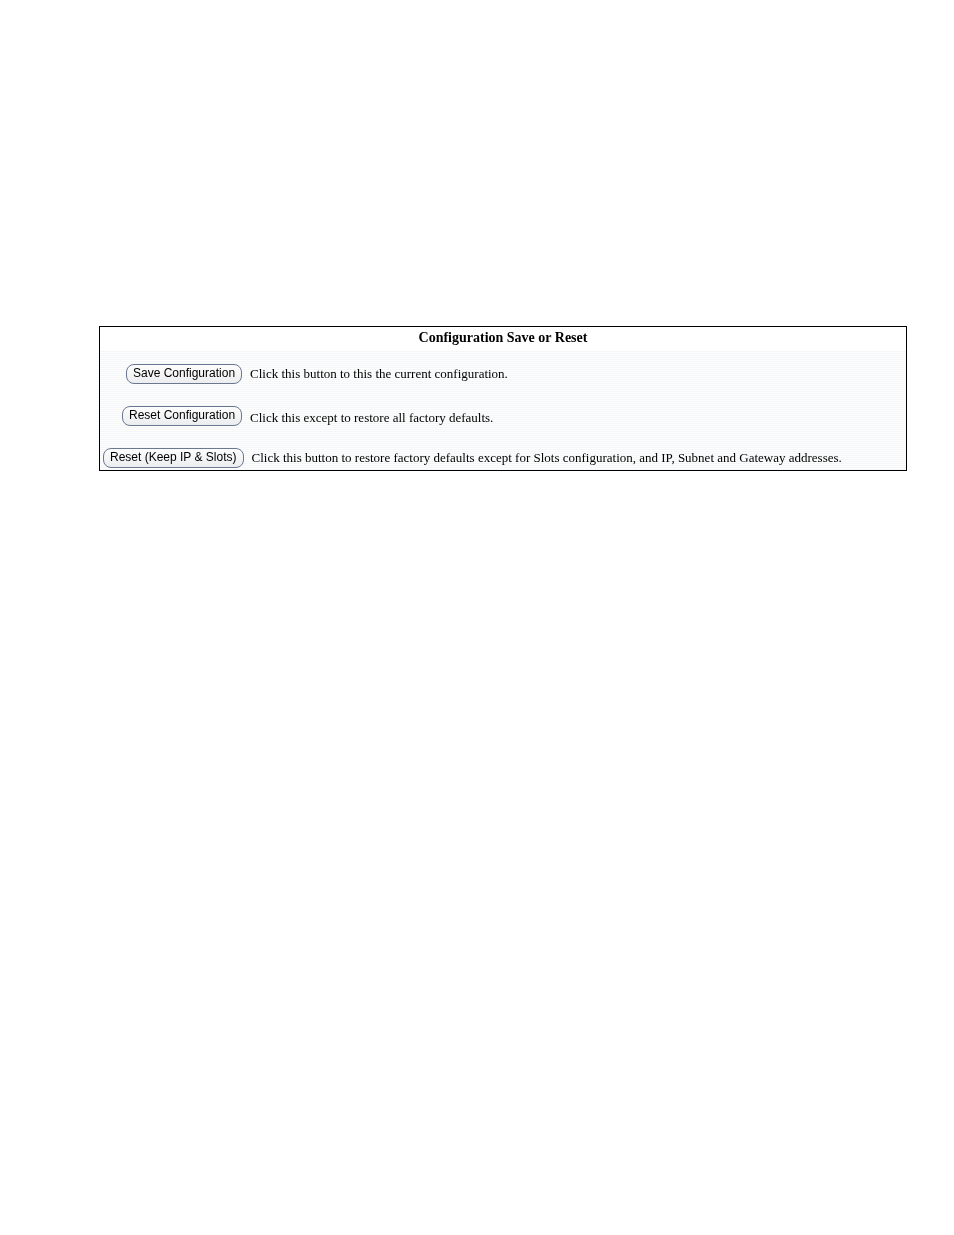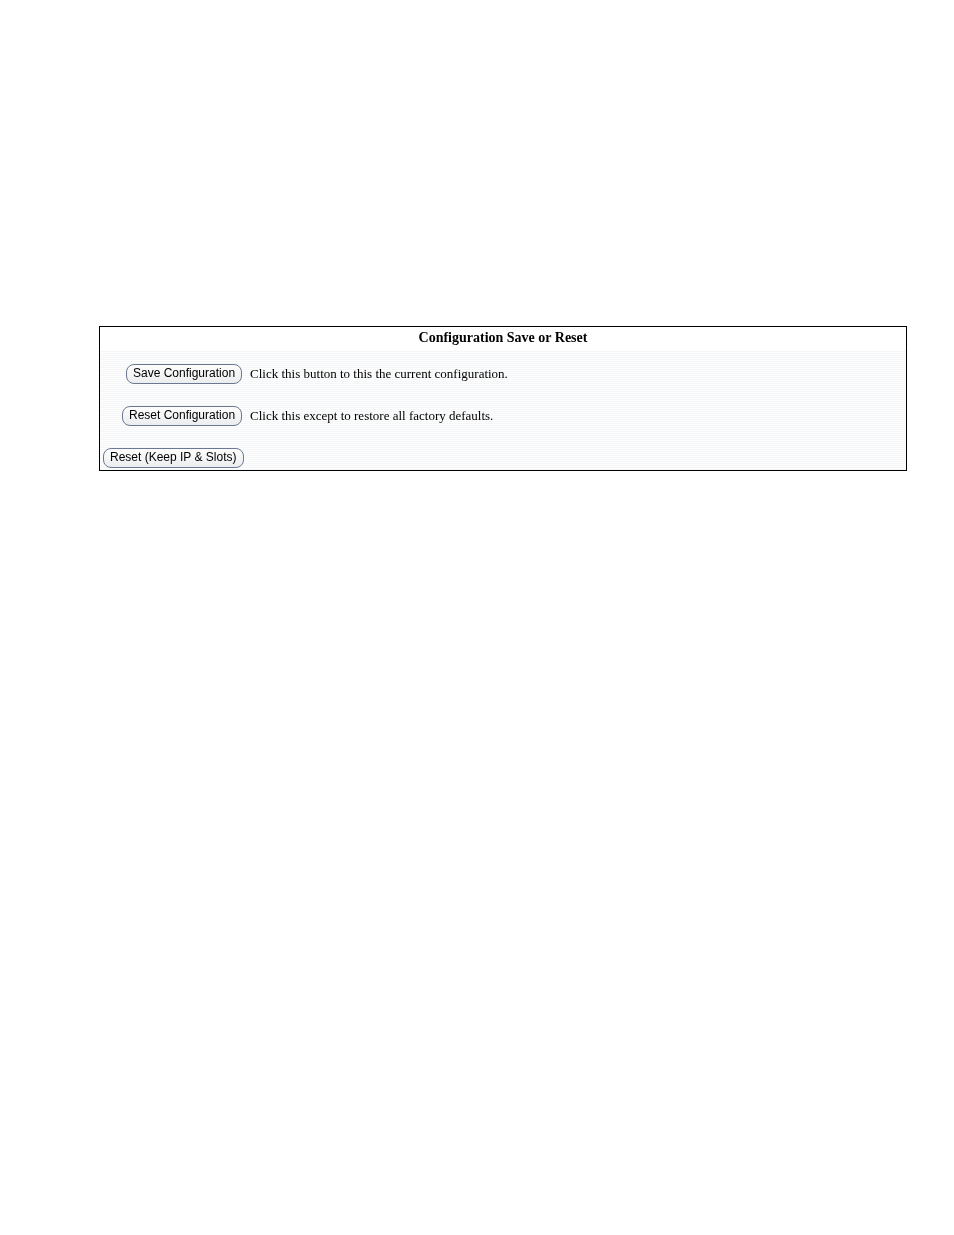--- a/index.html
+++ b/index.html
@@ -69,24 +69,25 @@
   <div class="spacer"></div>
 
   <div class="row" style="padding-left:26px;">
     <button class="btn">Save Configuration</button>
     <span class="desc">Click this button to this the current configuration.</span>
   </div>
 
   <div class="spacer"></div>
   <div class="small-spacer"></div>
 
-  <div class="row" style="padding-left:22px;">
+  <div class="row" style="padding-left:22px;align-items:flex-end;">
     <button class="btn">Reset Configuration</button>
     <span class="desc">Click this except to restore all factory defaults.</span>
   </div>
 
   <div class="spacer"></div>
   <div class="small-spacer"></div>
 
   <div class="row" style="padding-left:3px;">
     <button class="btn">Reset (Keep IP &amp; Slots)</button>
+    <span class="desc">Click this button to restore factory defaults except for Slots configuration, and IP, Subnet and Gateway addresses.</span>
   </div>
 </div>
 
 </body></html>

